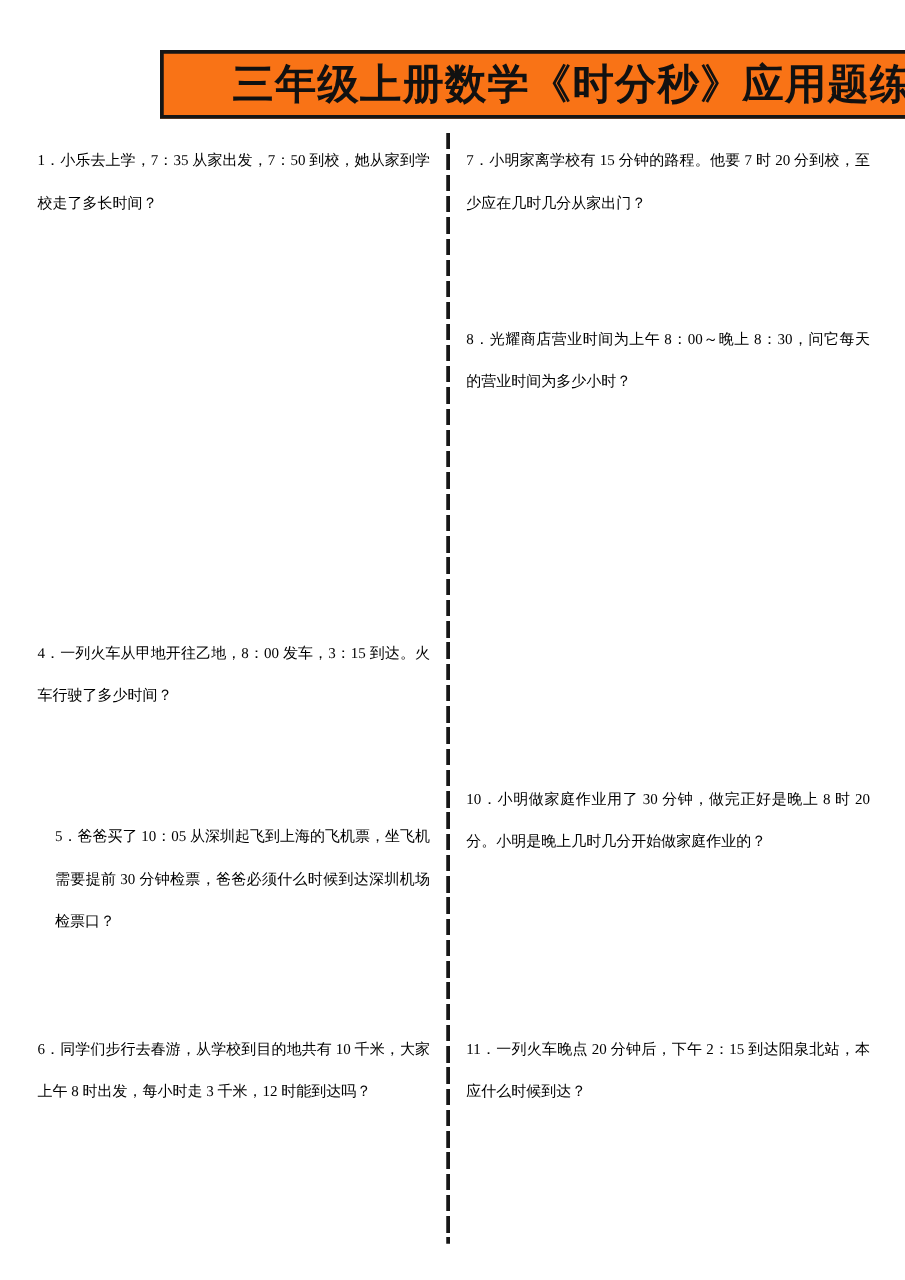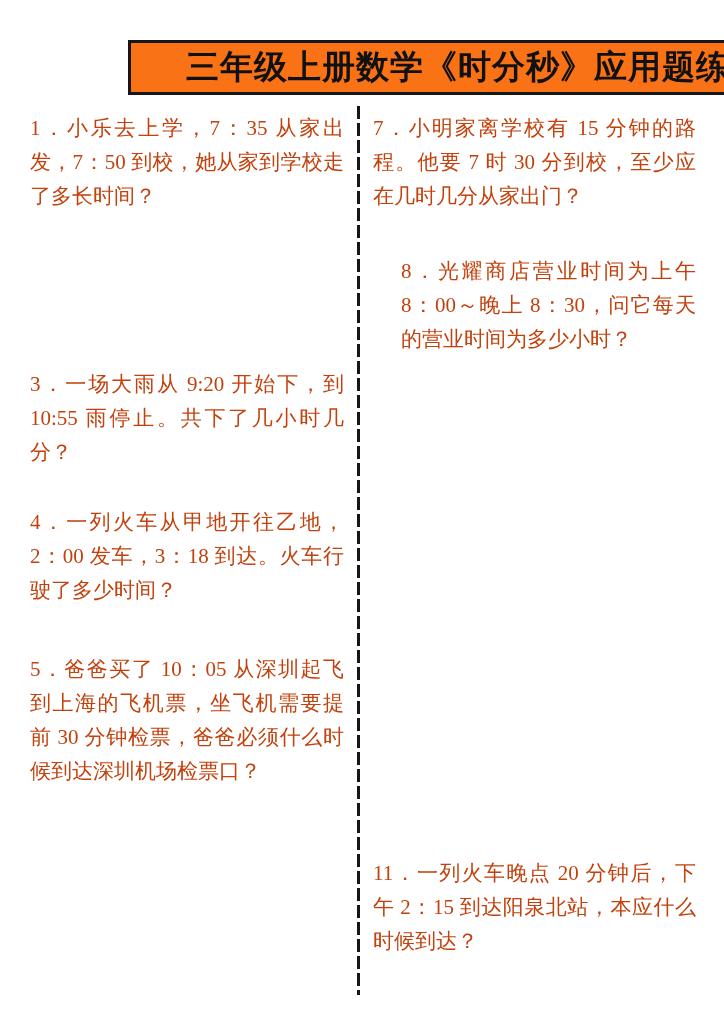--- a/index.html
+++ b/index.html
@@ -55,57 +55,58 @@
     top: 0;
     height: 1024px;
   }
   .col-left  { left: 30px;  width: 318px; }
   .col-right { left: 373px; width: 327px; }
   .q {
     position: absolute;
     left: 0;
     right: 4px;
     margin: 0;
-    font-size: 21px;
+    font-size: 12px;
     line-height: 34px;
     text-align: justify;
     text-justify: inter-ideograph;
-    color: #c2410c;
+    color: #000000;
   }
   
   .q-l1 { top: 111px; }
   .q-l2 { top: 224px; }
   .q-l3 { top: 367px; }
   .q-l4 { top: 505px; }
-  .q-l5 { top: 652px; }
+  .q-l5 { top: 652px; margin-left: 14px; }
   .q-l6 { top: 822px; }
   
   .q-r1 { top: 111px; }
-  .q-r2 { top: 254px; margin-left: 28px; }
+  .q-r2 { top: 254px; }
   .q-r3 { top: 424px; }
   .q-r4 { top: 622px; }
-  .q-r5 { top: 822px; margin-top: 34px; }
+  .q-r5 { top: 822px; }
 </style>
 </head>
 <body>
 
 <div class="page">
 
   <div class="title-box">
     <span class="title-text">三年级上册数学《时分秒》应用题练习</span>
   </div>
 
   <div class="divider"></div>
 
   <div class="col col-left">
     <p class="q q-l1">1．小乐去上学，7：35 从家出发，7：50 到校，她从家到学校走了多长时间？</p>
-    <p class="q q-l3">3．一场大雨从 9:20 开始下，到 10:55 雨停止。共下了几小时几分？</p>
-    <p class="q q-l4">4．一列火车从甲地开往乙地，2：00 发车，3：18 到达。火车行驶了多少时间？</p>
+    <p class="q q-l4">4．一列火车从甲地开往乙地，8：00 发车，3：15 到达。火车行驶了多少时间？</p>
     <p class="q q-l5">5．爸爸买了 10：05 从深圳起飞到上海的飞机票，坐飞机需要提前 30 分钟检票，爸爸必须什么时候到达深圳机场检票口？</p>
+    <p class="q q-l6">6．同学们步行去春游，从学校到目的地共有 10 千米，大家上午 8 时出发，每小时走 3 千米，12 时能到达吗？</p>
   </div>
 
   <div class="col col-right">
-    <p class="q q-r1">7．小明家离学校有 15 分钟的路程。他要 7 时 30 分到校，至少应在几时几分从家出门？</p>
+    <p class="q q-r1">7．小明家离学校有 15 分钟的路程。他要 7 时 20 分到校，至少应在几时几分从家出门？</p>
     <p class="q q-r2">8．光耀商店营业时间为上午 8：00～晚上 8：30，问它每天的营业时间为多少小时？</p>
+    <p class="q q-r4">10．小明做家庭作业用了 30 分钟，做完正好是晚上 8 时 20 分。小明是晚上几时几分开始做家庭作业的？</p>
     <p class="q q-r5">11．一列火车晚点 20 分钟后，下午 2：15 到达阳泉北站，本应什么时候到达？</p>
   </div>
 
 </div>
 
 </body></html>

